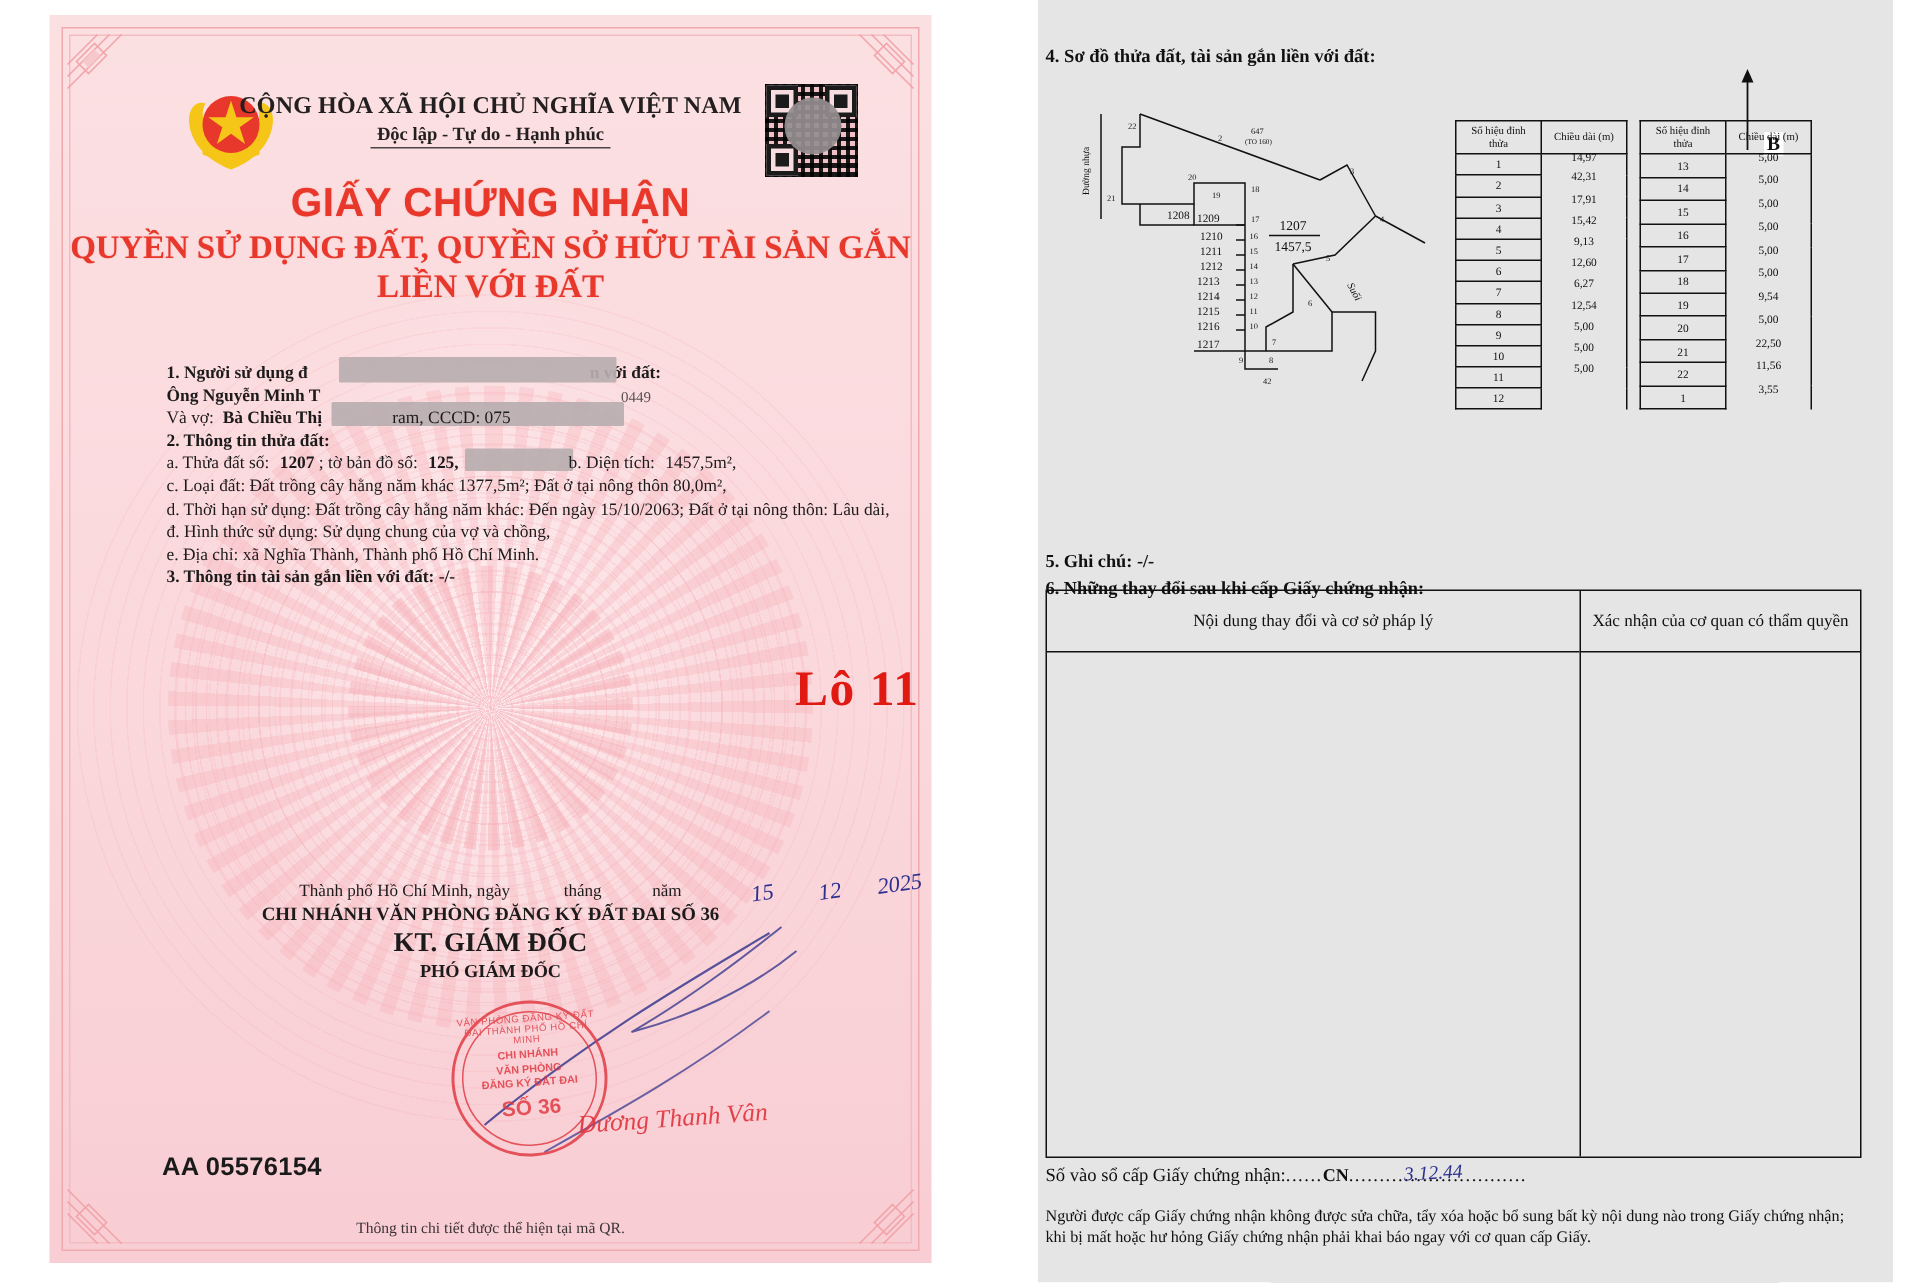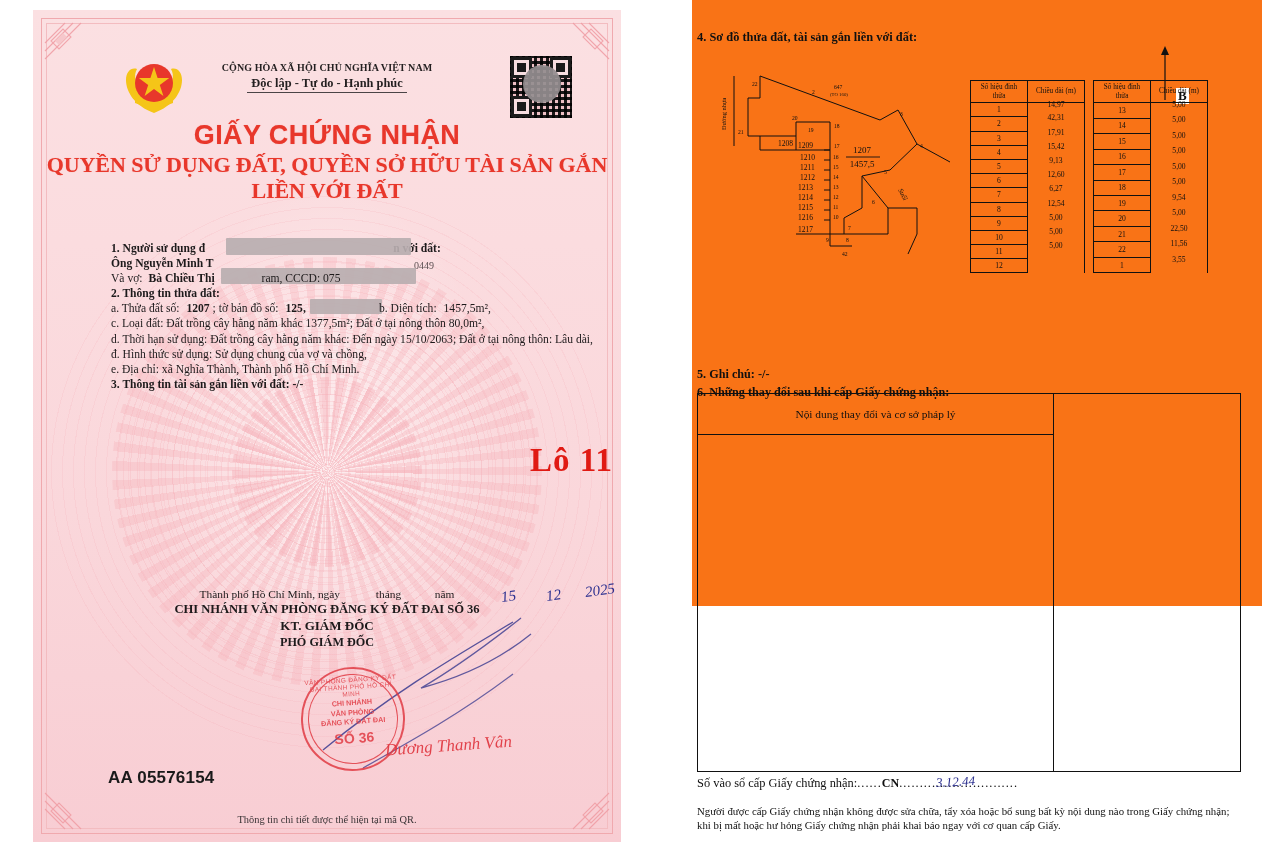--- a/index.html
+++ b/index.html
@@ -50,21 +50,21 @@
       background:
         repeating-linear-gradient(90deg,#1b1b1b 0 3px, #f7dde0 3px 6px),
         repeating-linear-gradient(0deg,#1b1b1b 0 3px, #f7dde0 3px 6px);
       background-blend-mode:multiply;}
   .qr .qr-redact{position:absolute;left:13px;top:9px;width:38px;height:38px;border-radius:50%;background:#938d8f;opacity:.93;}
   .qr .fp{position:absolute;width:15px;height:15px;border:3px solid #1b1b1b;background:#f7dde0;}
   .qr .fp:after{content:"";position:absolute;inset:3px;background:#1b1b1b;}
   .fp-a{left:1px;top:1px}.fp-b{right:1px;top:1px}.fp-c{left:1px;bottom:1px}
 
   .nation{position:absolute;left:0;right:0;top:52px;text-align:center;}
-  .nation .l1{font-size:10px;font-weight:bold;letter-spacing:.1px;color:#231f20;}
+  .nation .l1{font-size:16px;font-weight:bold;letter-spacing:.1px;color:#231f20;}
   .nation .l2{font-size:12.4px;font-weight:bold;color:#231f20;margin-top:2px;display:inline-block;
               border-bottom:1px solid #4a4446;padding:0 4px 1px;}
   .title-main{position:absolute;left:0;right:0;top:110px;text-align:center;
       font-family:"Liberation Sans",sans-serif;font-weight:bold;color:#e8372b;
       font-size:27px;letter-spacing:.4px;text-shadow:0 0 1px rgba(232,55,43,.35);}
   .title-sub{position:absolute;left:0;right:0;top:142px;text-align:center;
       font-family:Liberation Serif, serif;font-weight:bold;color:#e8372b;
       font-size:22px;letter-spacing:-.1px;text-shadow:0 0 1px rgba(232,55,43,.3);}
 
   .body-text{position:absolute;left:78px;top:231px;width:470px;color:#1d1a1b;font-size:11.6px;line-height:15.1px;}
@@ -75,21 +75,21 @@
   .r2{position:absolute;left:110px;top:12px;width:195px;height:16px;}
   .r3{position:absolute;left:199px;top:28px;width:72px;height:15px;}
   .area-b{position:absolute;left:268px;top:0;}
 
   .lo{position:absolute;left:497px;top:432px;font-family:"Liberation Serif",serif;font-weight:bold;
       font-size:33px;color:#e01a13;letter-spacing:1px;}
 
   .sign-block{position:absolute;left:0;right:0;top:578px;text-align:center;color:#1d1a1b;}
   .sign-block .place{font-size:11.4px;}
   .sign-block .office{font-size:12.6px;font-weight:bold;margin-top:2px;letter-spacing:-.05px;}
-  .sign-block .kt{font-size:13px;font-weight:bold;margin-top:1px;}
+  .sign-block .kt{font-size:18px;font-weight:bold;margin-top:1px;}
   .sign-block .pos{font-size:12.2px;font-weight:bold;margin-top:1px;}
   .hw{font-family:"Liberation Serif",serif;color:#2b2f8f;font-style:italic;font-size:15px;
       position:absolute;transform:rotate(-8deg);}
   .hw-d{left:468px;top:578px;}
   .hw-m{left:513px;top:577px;}
   .hw-y{left:552px;top:572px;}
   .stamp{position:absolute;left:268px;top:657px;width:100px;height:100px;border-radius:50%;
          border:2.6px solid #e0363f;opacity:.82;transform:rotate(-4deg);}
   .stamp:before{content:"";position:absolute;inset:5px;border:1.2px solid #e0363f;border-radius:50%;}
   .stamp .s-lines{position:absolute;left:0;right:0;top:29px;text-align:center;color:#e0363f;
@@ -99,21 +99,21 @@
   .stamp .s-arc{position:absolute;left:0;right:0;top:7px;text-align:center;color:#e0363f;
       font-size:6.4px;letter-spacing:.4px;font-family:"Liberation Sans",sans-serif;}
   .signature{position:absolute;left:352px;top:726px;font-family:"Liberation Serif",serif;font-style:italic;
       font-size:17px;color:#e0363f;transform:rotate(-4deg);opacity:.92;}
   .scrawl{position:absolute;left:230px;top:590px;width:330px;height:180px;pointer-events:none;}
   .serial{position:absolute;left:75px;top:758px;font-family:"Liberation Sans",sans-serif;font-weight:bold;
       font-size:17px;color:#1a1a1a;letter-spacing:.2px;}
   .qr-note{position:absolute;left:0;right:0;top:804px;text-align:center;font-size:10.4px;color:#3a3436;}
 
   
-  .right{position:absolute;left:692px;top:0;width:570px;height:606px;background:#f97316;color:#101010;}
+  .right{position:absolute;left:692px;top:0;width:570px;height:855px;background:#e5e5e5;color:#101010;}
   .r-head{position:absolute;left:5px;top:30px;font-size:12.4px;font-weight:bold;}
   .diagram{position:absolute;left:20px;top:58px;width:260px;height:230px;}
   .table-wrap{position:absolute;left:278px;top:80px;display:flex;gap:8px;}
   table.vtx{border-collapse:collapse;font-size:7.4px;}
   table.vtx th{border:.9px solid #111;font-weight:normal;font-size:7.2px;line-height:8.6px;padding:2px 3px;width:50px;}
   table.vtx td{border:.9px solid #111;text-align:center;height:13.2px;padding:0;width:50px;font-size:7.6px;}
   table.vtx td.len{border-left:.9px solid #111;border-top:none;border-bottom:none;margin-top:13px;}
   table.vtx tr:first-child td.len{border-top:none;}
   .compass{position:absolute;left:466px;top:46px;text-align:center;}
   .compass .bl{font-size:13px;font-weight:bold;font-family:"Liberation Serif",serif;}
@@ -468,20 +468,23 @@
       </table>
     </div>
 
     <div class="r-note">5. Ghi chú: -/-</div>
     <div class="r-chg">6. Những thay đổi sau khi cấp Giấy chứng nhận:</div>
 
     <div class="chg-table">
       <div class="col1">
         <div class="chg-head">Nội dung thay đổi và cơ sở pháp lý</div>
       </div>
+      <div class="col2">
+        <div class="chg-head">Xác nhận của cơ quan có thẩm quyền</div>
+      </div>
     </div>
 
     <div class="so-vao">
       <span>Số vào sổ cấp Giấy chứng nhận:</span><span class="dots">......</span><span class="so-cn">CN</span><span class="dots">.............................</span>
     </div>
     <div class="so-hw">3.12.44</div>
 
     <div class="r-foot">Người được cấp Giấy chứng nhận không được sửa chữa, tẩy xóa hoặc bổ sung bất kỳ nội dung nào trong Giấy chứng nhận; khi bị mất hoặc hư hỏng Giấy chứng nhận phải khai báo ngay với cơ quan cấp Giấy.</div>
   </div>
 </div>

